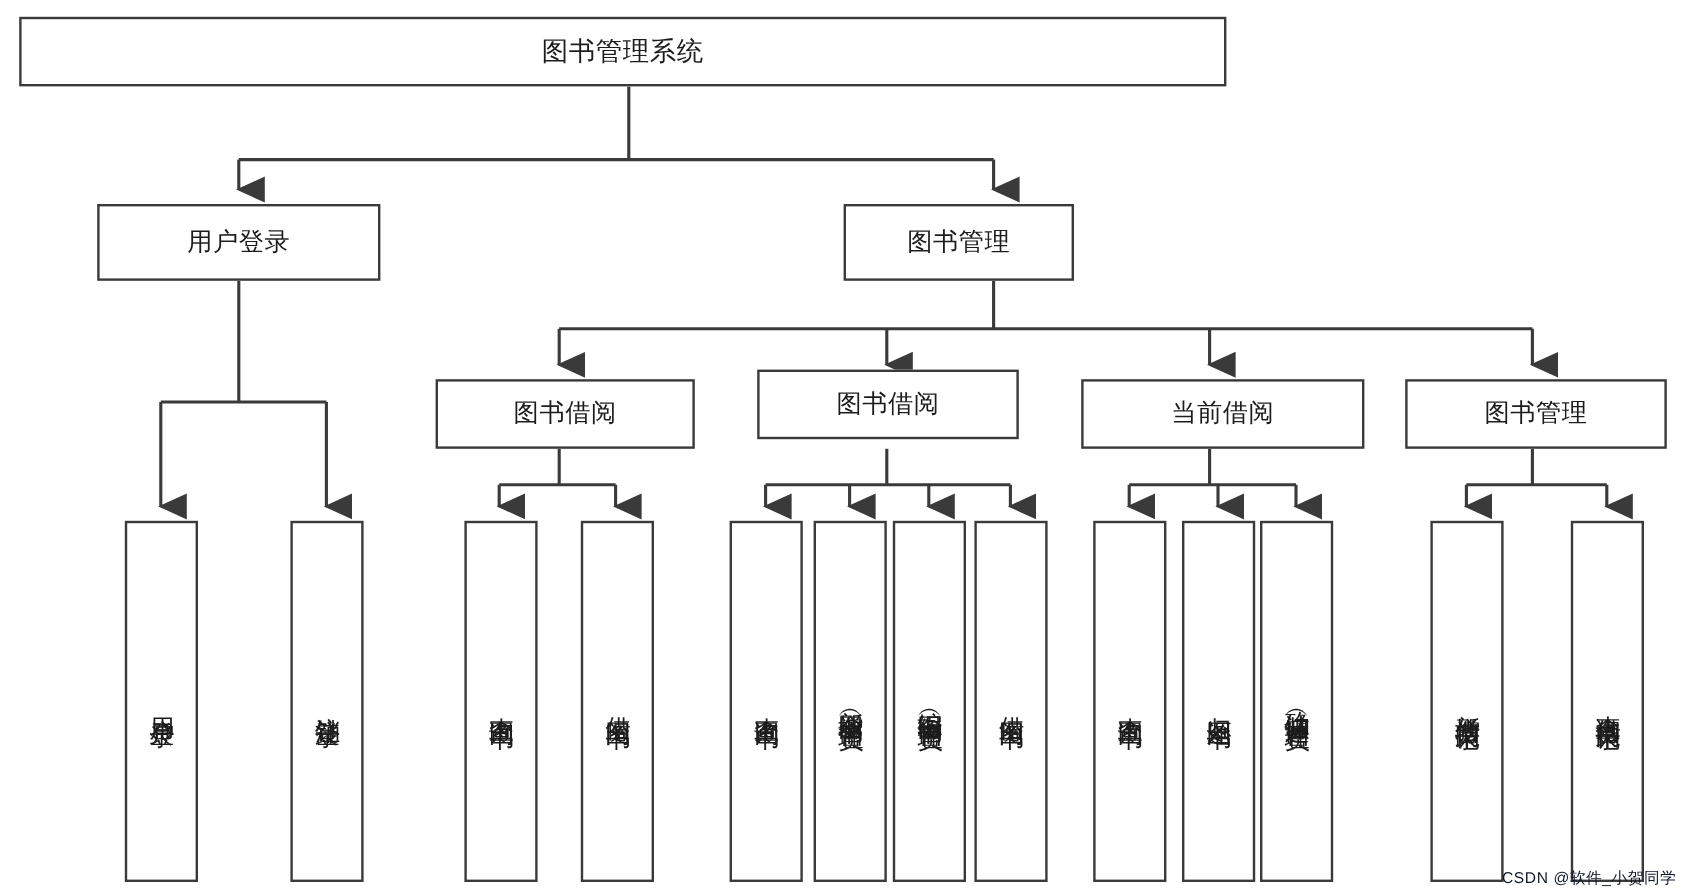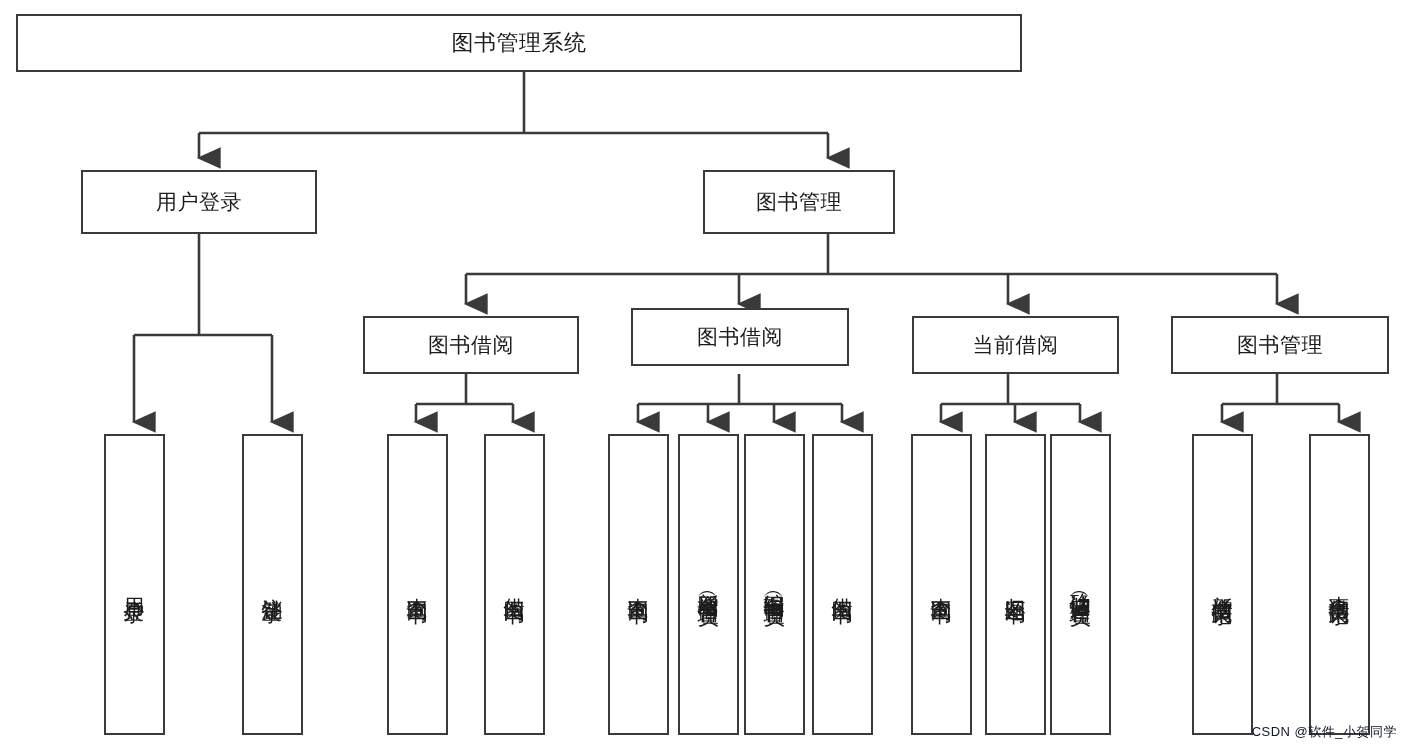--- a/index.html
+++ b/index.html
@@ -135,21 +135,21 @@
   <div class="node horiz" style="left: 703px; top: 170px; width: 192px; height: 64px;">
     <span class="label">图书管理</span>
   </div>
 
   <div class="node horiz" style="left: 363px; top: 316px; width: 216px; height: 58px;">
     <span class="label">图书借阅</span>
   </div>
   <div class="node horiz" style="left: 631px; top: 308px; width: 218px; height: 58px;">
     <span class="label">图书借阅</span>
   </div>
-  <div class="node horiz" style="left: 901px; top: 316px; width: 207px; height: 58px; margin-left: 11px;">
+  <div class="node horiz" style="left: 901px; top: 316px; width: 236px; height: 58px;">
     <span class="label">当前借阅</span>
   </div>
   <div class="node horiz" style="left: 1171px; top: 316px; width: 218px; height: 58px;">
     <span class="label">图书管理</span>
   </div>
 
   <div class="node vert" style="left: 104px; top: 434px; width: 61px; height: 301px;">
     <span class="label">用户登录</span>
   </div>
   <div class="node vert" style="left: 242px; top: 434px; width: 61px; height: 301px;">

